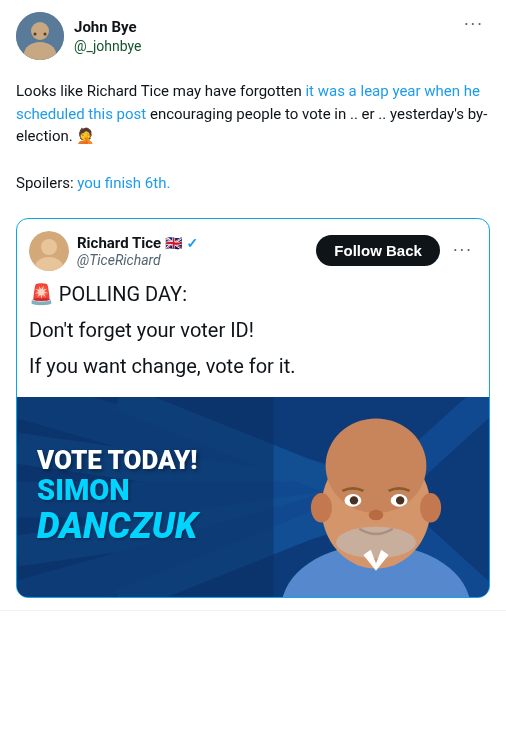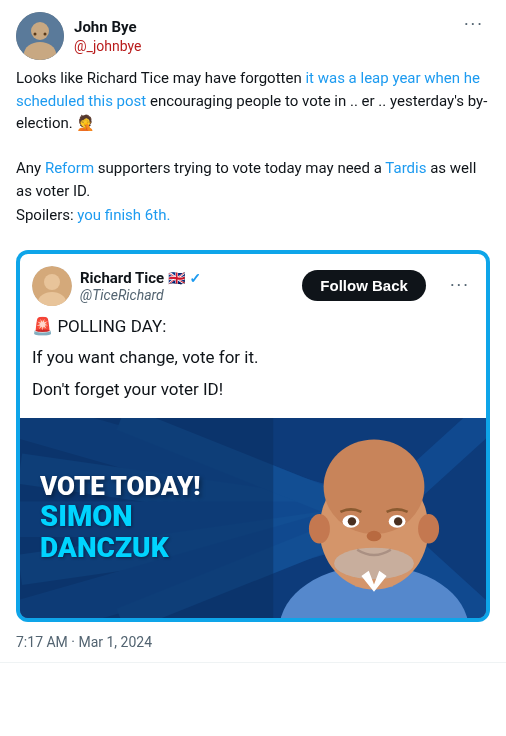--- a/index.html
+++ b/index.html
@@ -13,21 +13,21 @@
     }
     .tweet-card {
       padding: 12px 16px;
       border-bottom: 1px solid #eff3f4;
       max-width: 506px;
     }
     .tweet-header {
       display: flex;
       align-items: flex-start;
       justify-content: space-between;
-      margin-bottom: 7px;
+      margin-bottom: 20px;
     }
     .tweet-header-left {
       display: flex;
       align-items: center;
       gap: 10px;
     }
     .avatar {
       width: 48px;
       height: 48px;
       border-radius: 50%;
@@ -46,21 +46,21 @@
       display: flex;
       flex-direction: column;
     }
     .display-name {
       font-weight: 700;
       font-size: 15px;
       color: #0f1419;
       line-height: 1.3;
     }
     .username {
-      color: #b91c1c;
+      color: #14532d;
       font-size: 14px;
     }
     .more-icon {
       color: #536471;
       font-size: 18px;
       cursor: pointer;
       padding: 2px 6px;
       letter-spacing: 2px;
     }
     .tweet-text {
@@ -76,21 +76,21 @@
       font-size: 15px;
       line-height: 1.5;
       color: #0f1419;
       margin-bottom: 23px;
     }
     .spoiler-text .blue {
       color: #1d9bf0;
     }
     
     .quoted-tweet {
-      border: 4px solid #0ea5e9;
+      border: 1px solid #0ea5e9;
       border-radius: 12px;
       overflow: hidden;
       margin-top: 4px;
     }
     .quoted-header {
       display: flex;
       align-items: center;
       justify-content: space-between;
       padding: 12px 12px 8px 12px;
     }
@@ -146,21 +146,21 @@
     }
     .quoted-more {
       color: #536471;
       font-size: 18px;
       cursor: pointer;
       padding: 2px 4px;
       letter-spacing: 2px;
     }
     .quoted-text {
       padding: 0 12px 10px 12px;
-      font-size: 17px;
+      font-size: 20px;
       line-height: 1.5;
       color: #0f1419;
     }
     .quoted-text p {
       margin-bottom: 6px;
     }
     .quoted-image {
       width: 100%;
       height: 200px;
       background: linear-gradient(135deg, #1a3a6b 0%, #0e6abf 30%, #1a5fa8 60%, #0e4a8f 100%);
@@ -194,26 +194,27 @@
     }
     .simon-text {
       font-size: 29px;
       font-weight: 900;
       color: #00d4ff;
       line-height: 1.1;
       text-transform: uppercase;
       text-shadow: 1px 1px 3px rgba(0,0,0,0.4);
     }
     .danczuk-text {
-      font-size: 28px;
+      font-size: 36px;
       font-weight: 900;
       color: #00d4ff;
       line-height: 1.1;
       text-transform: uppercase;
       text-shadow: 1px 1px 3px rgba(0,0,0,0.4);
+      font-style: italic;
     }
     .person-face {
       position: absolute;
       right: 0;
       bottom: 0;
       width: 48%;
       height: 100%;
       display: flex;
       align-items: flex-end;
       justify-content: center;
@@ -244,21 +245,20 @@
         <span class="display-name">John Bye</span>
         <span class="username">@_johnbye</span>
       </div>
     </div>
     <span class="more-icon">···</span>
   </div>
 
   <div class="tweet-text">
     <p>Looks like Richard Tice may have forgotten <span class="highlight">it was a leap year when he scheduled this post</span> encouraging people to vote in .. er .. yesterday's by-election. 🤦</p>
     <br>
-    <p>Any <span class="highlight">Reform</span> supporters trying to vote today may need a <span class="highlight">Tardis</span> as well as voter ID.</p>
   </div>
 
   <div class="spoiler-text">
     Spoilers: <span class="blue">you finish 6th.</span>
   </div>
 
   <div class="quoted-tweet">
     <div class="quoted-header">
       <div class="quoted-header-left">
         <div class="quoted-avatar">
@@ -270,30 +270,30 @@
         </div>
         <div class="quoted-user-info">
           <div class="quoted-name-row">
             <span>Richard Tice</span>
             <span class="flag-emoji">🇬🇧</span>
             <span class="verified-badge">✓</span>
           </div>
           <span class="quoted-username">@TiceRichard</span>
         </div>
       </div>
-      <div style="display:flex;align-items:center;gap:20px;">
+      <div style="display:flex;align-items:center;gap:9px;">
         <button class="follow-back-btn">Follow Back</button>
         <span class="quoted-more">···</span>
       </div>
     </div>
 
     <div class="quoted-text">
       <p>🚨 POLLING DAY:</p>
+      <p>Don't forget your voter ID!</p>
       <p>If you want change, vote for it.</p>
-      <p>Don't forget your voter ID!</p>
     </div>
 
     <div class="quoted-image">
 
       <svg class="image-rays" viewBox="0 0 460 200" xmlns="http://www.w3.org/2000/svg" preserveAspectRatio="xMidYMid slice">
         <rect width="460" height="200" fill="#0d3b7a"></rect>
 
         <g opacity="0.3">
           <line x1="350" y1="100" x2="0" y2="0" stroke="#1a6abf" stroke-width="40"></line>
           <line x1="350" y1="100" x2="0" y2="50" stroke="#1e7acc" stroke-width="30"></line>
@@ -342,16 +342,13 @@
           <path d="M84 135 Q100 145 116 135" stroke="#8a4a28" stroke-width="2.5" fill="none"></path>
 
           <ellipse cx="100" cy="148" rx="38" ry="15" fill="#c0c0c0" opacity="0.6"></ellipse>
 
           <polygon points="88,160 100,175 112,160 105,155 100,168 95,155" fill="#fff"></polygon>
         </svg>
       </div>
     </div>
   </div>
 
-  <div class="tweet-footer">
-    <span>7:17 AM</span><span class="dot"> · </span><span>Mar 1, 2024</span>
-  </div>
 </div>
 
 </body></html>

